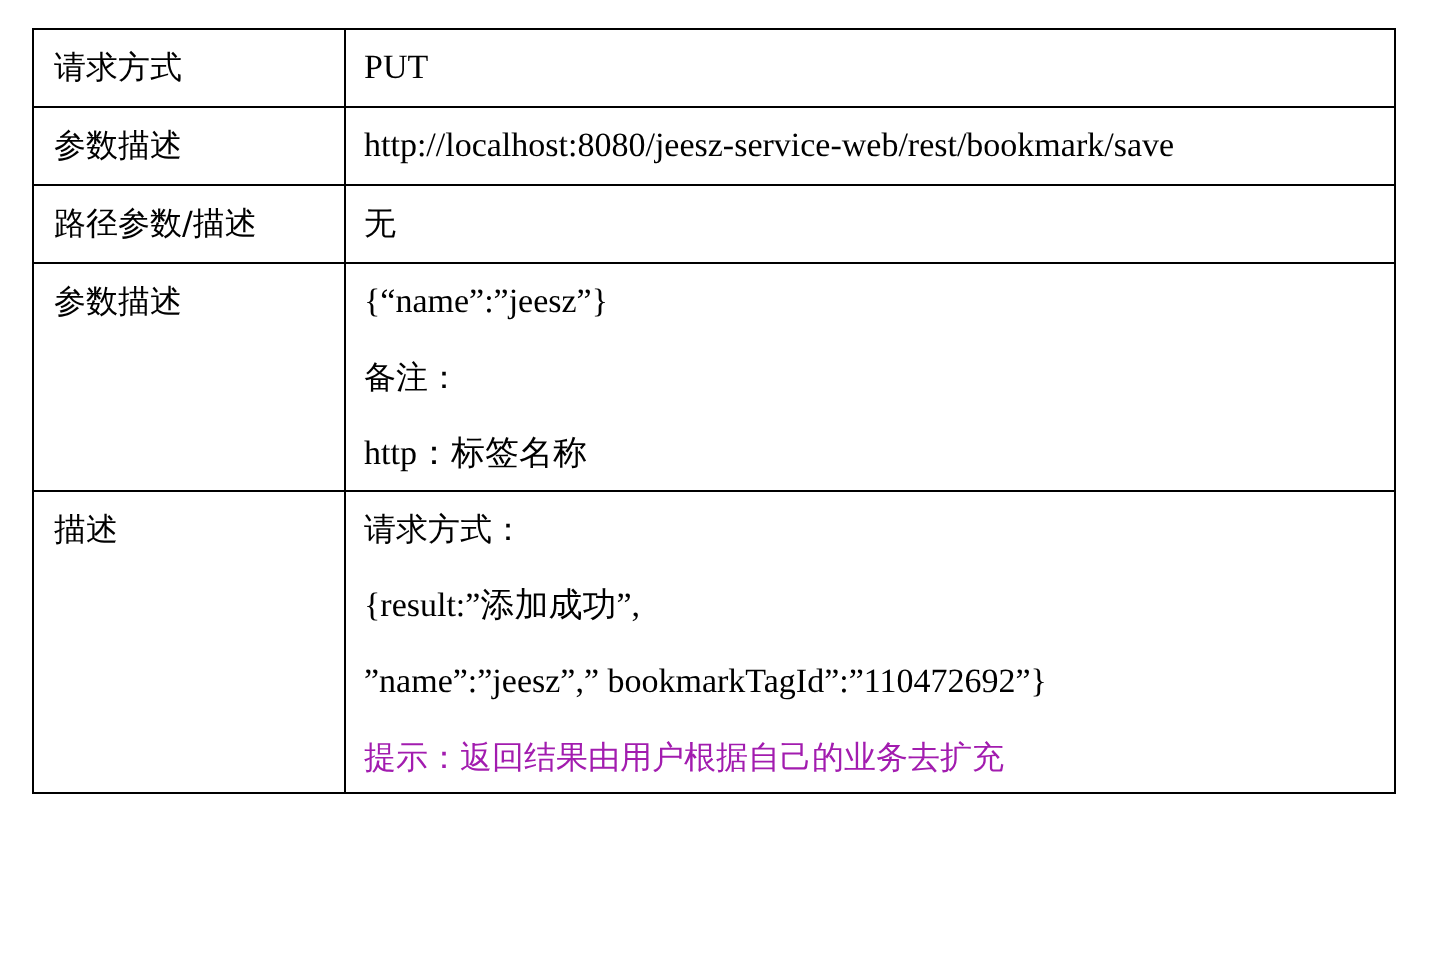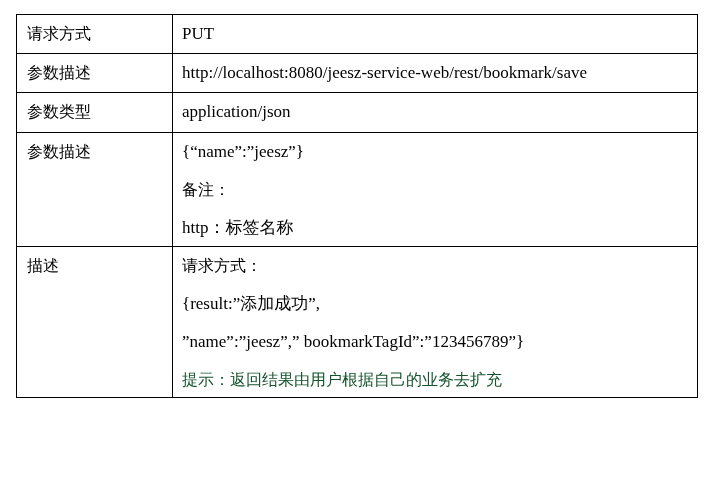--- a/index.html
+++ b/index.html
@@ -45,21 +45,21 @@
     .line {
       height: 38px;
       line-height: 20px;
       white-space: nowrap;
     }
     .line.last { height: auto; }
     .cjk {
       font-family: "DejaVu Sans", "Liberation Sans", sans-serif;
       font-size: 16px;
     }
-    .red { color: #14532d; }
+    .red { color: #a21caf; }
     tr.r1 td { height: 38px; }
     tr.r2 td { height: 38px; }
     tr.r3 td { height: 38px; }
     tr.r4 td { height: 39px; }
     tr.r5 td { height: 113px; }
     tr.r6 td { height: 38px; }
     tr.r7 td { height: 150px; }
   </style>
 </head>
 <body>
@@ -85,33 +85,33 @@
             <div class="line last">参数描述</div>
           </div>
       </td>
       <td class="value-cell">
         <div class="cell-inner">
             <div class="line last">http://localhost:8080/jeesz-service-web/rest/bookmark/save</div>
           </div>
       </td>
     </tr>
 
-
-    <tr class="r4">
+    <tr class="r3">
       <td class="label-cell">
         <div class="cell-inner">
-            <div class="line last">参数类型</div>
+            <div class="line last">路径参数/描述</div>
           </div>
       </td>
       <td class="value-cell">
         <div class="cell-inner">
-            <div class="line last">application/json</div>
+            <div class="line last cjk">无</div>
           </div>
       </td>
     </tr>
+
 
     <tr class="r5">
       <td class="label-cell">
         <div class="cell-inner">
             <div class="line last">参数描述</div>
           </div>
       </td>
       <td class="value-cell">
         <div class="cell-inner">
           <div class="line">{“name”:”jeesz”}</div>
@@ -125,19 +125,19 @@
     <tr class="r7">
       <td class="label-cell">
         <div class="cell-inner">
             <div class="line last">描述</div>
           </div>
       </td>
       <td class="value-cell">
         <div class="cell-inner">
           <div class="line cjk">请求方式：</div>
           <div class="line">{result:”添加成功”,</div>
-          <div class="line">”name”:”jeesz”,” bookmarkTagId”:”123456789”}</div>
+          <div class="line">”name”:”jeesz”,” bookmarkTagId”:”110472692”}</div>
           <div class="line last cjk red">提示：返回结果由用户根据自己的业务去扩充</div>
         </div>
       </td>
     </tr>
   </tbody>
 </table>
 
 </body></html>

